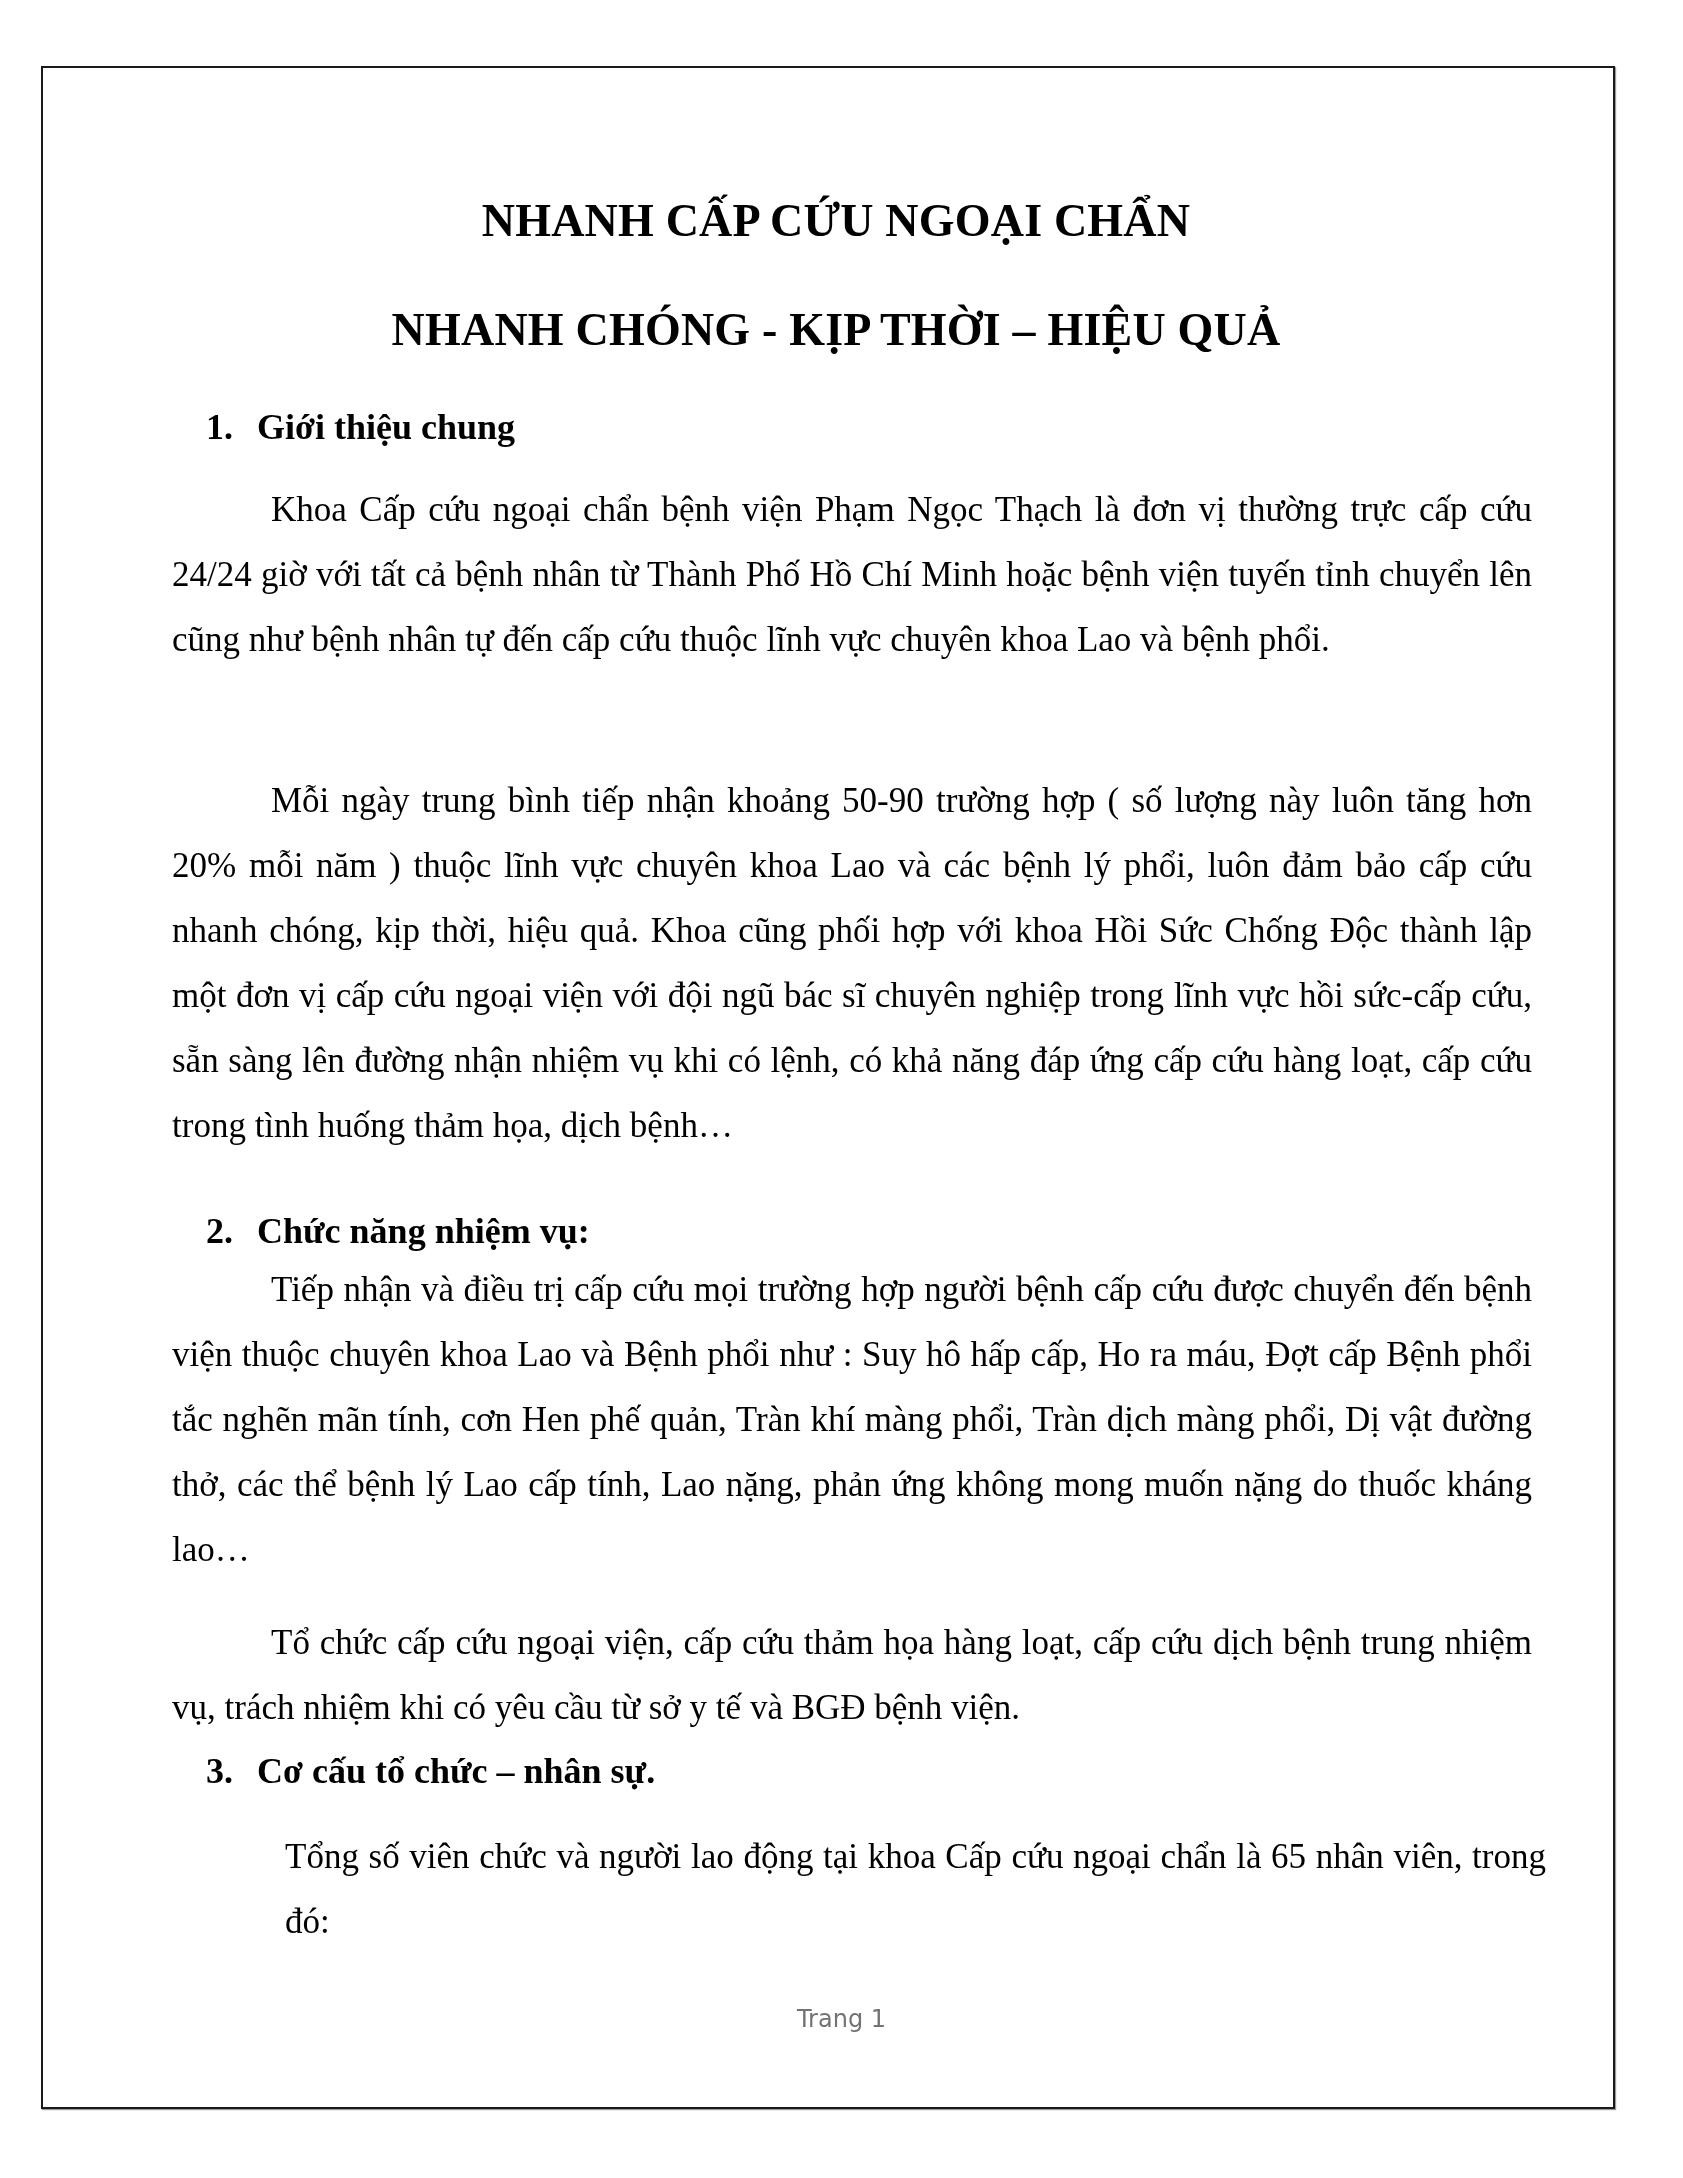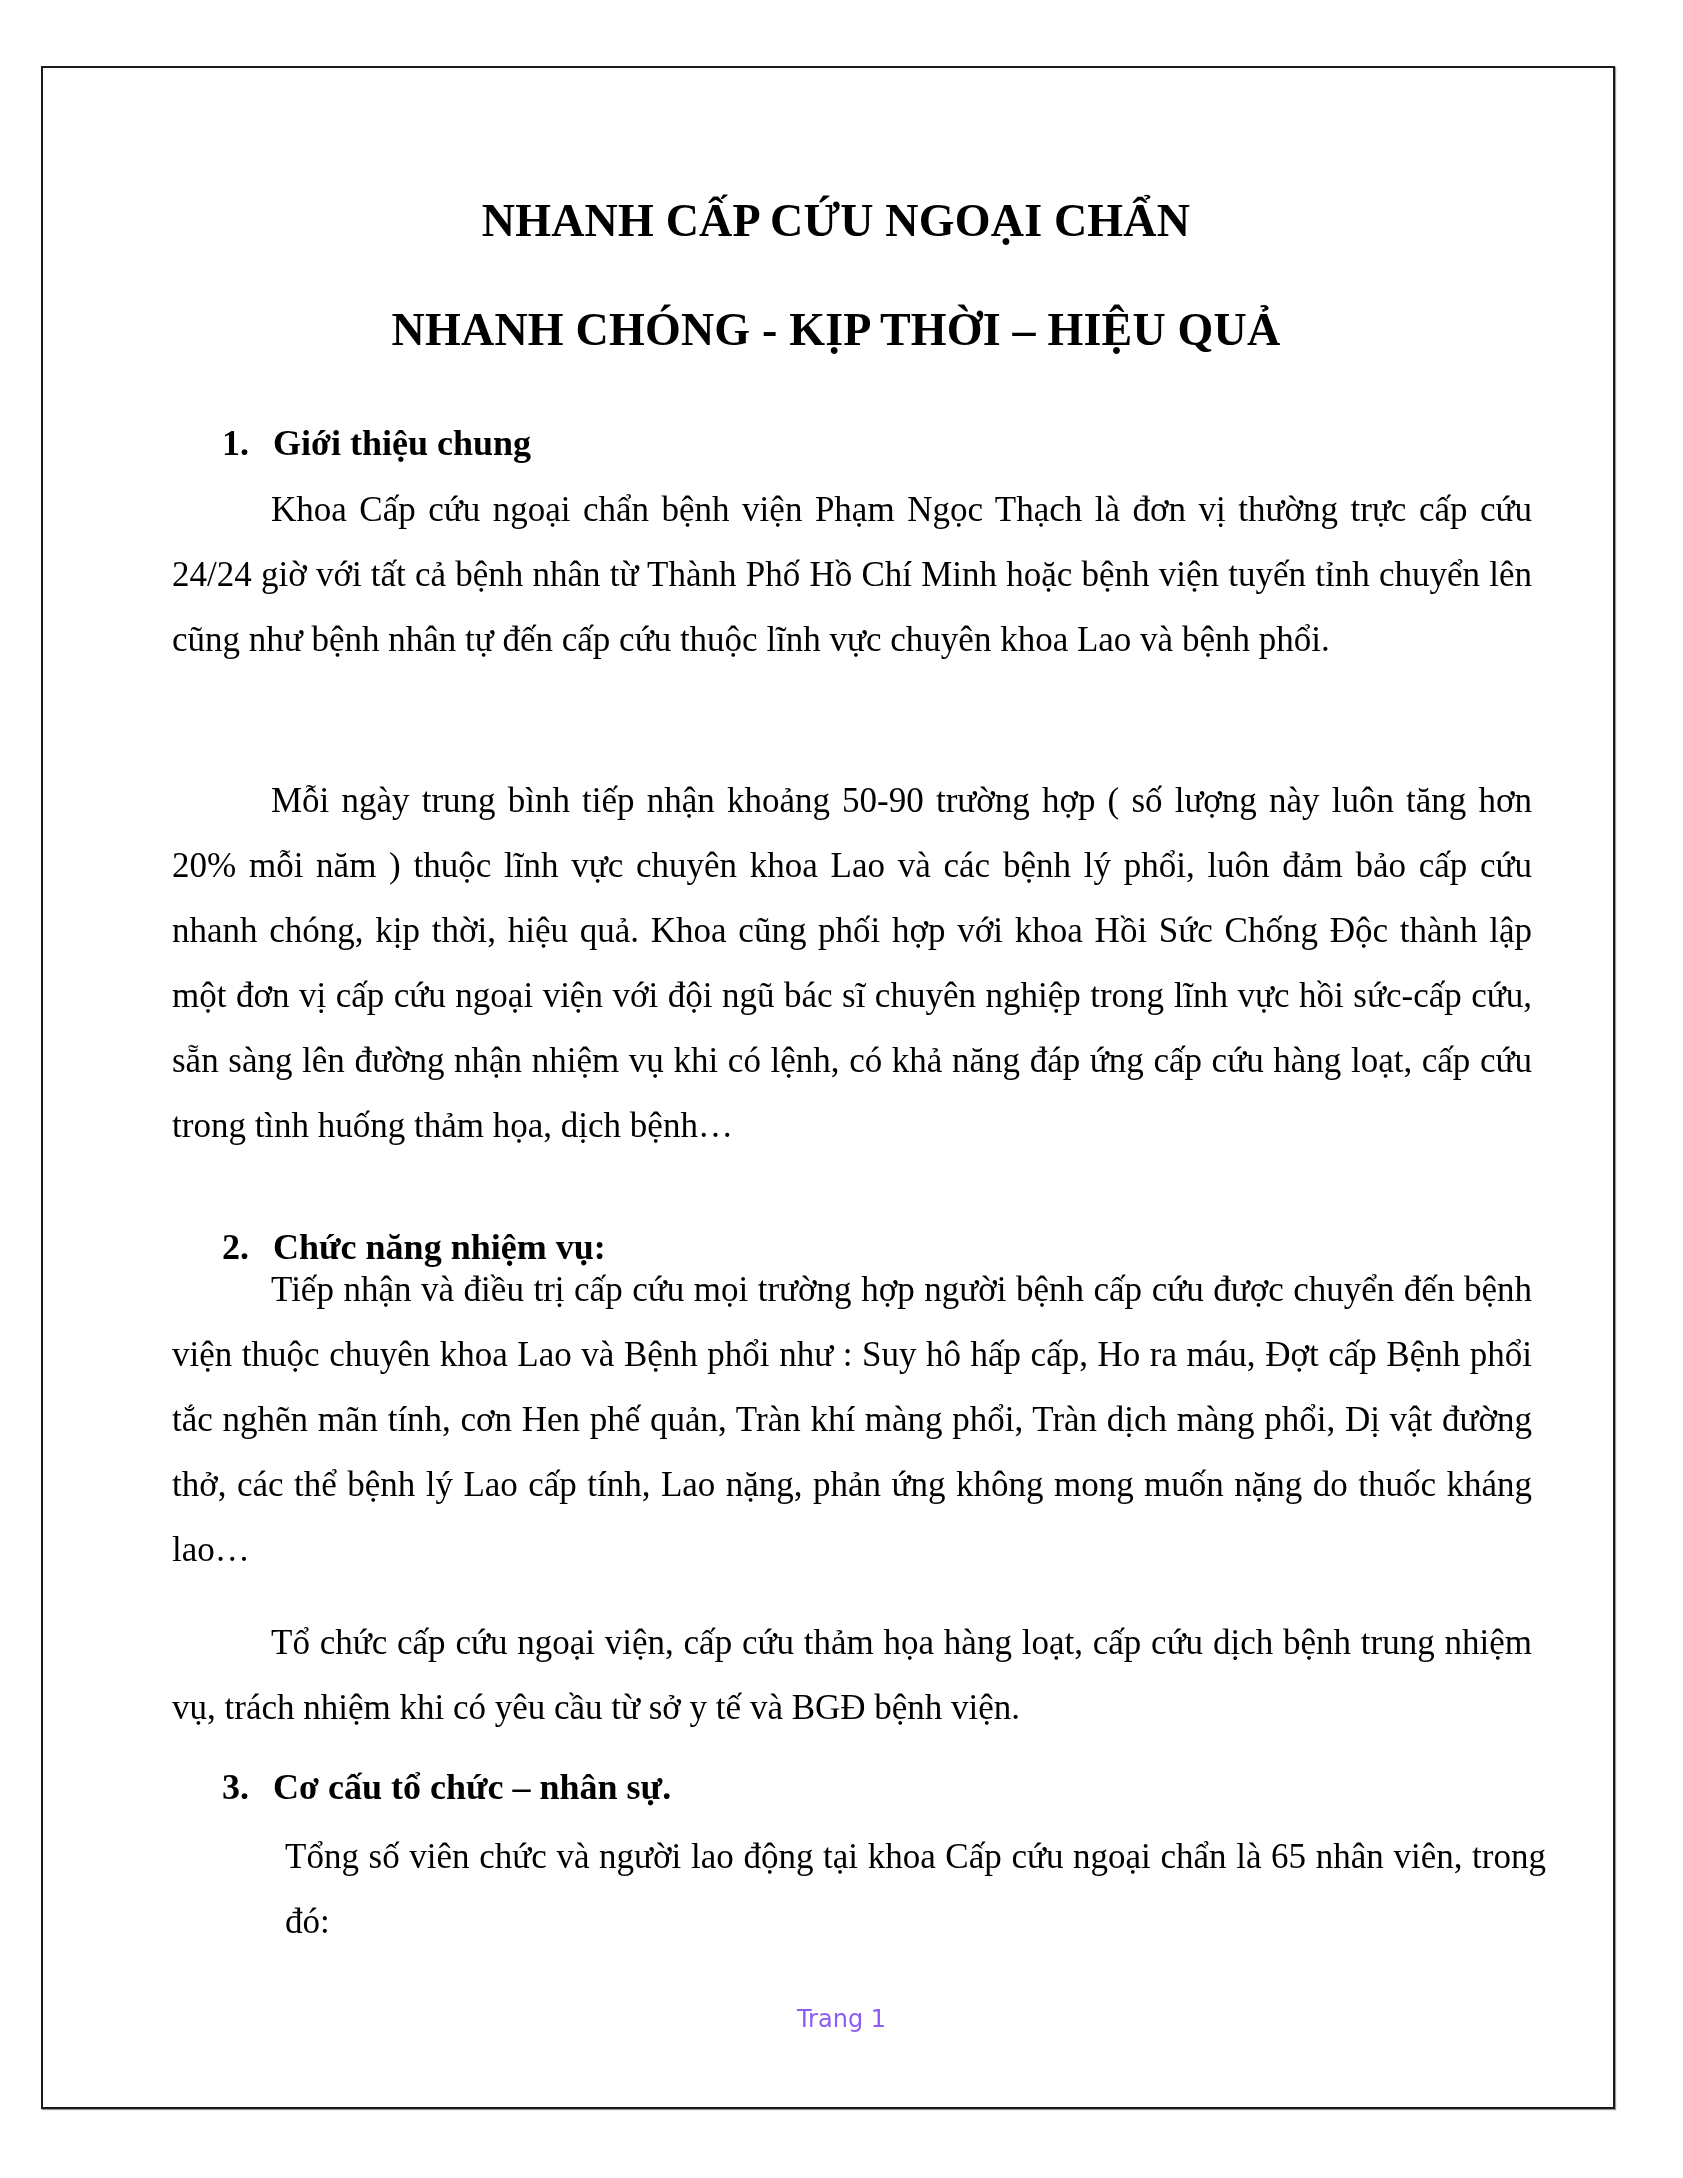--- a/index.html
+++ b/index.html
@@ -13,31 +13,31 @@
       position: absolute; left: 156px; top: 0; width: 1360px;
       font-family: "Liberation Serif", "DejaVu Serif", serif; color: #000;
     }
     .title {
       position: absolute; left: 0; width: 1360px; text-align: center;
       font-weight: bold; font-size: 46px; letter-spacing: 0.2px; margin: 0;
     }
     .t1 { top: 194px; }
     .t2 { top: 303px; }
     .heading {
-      position: absolute; left: 50px; font-weight: bold; font-size: 36px; margin: 16px;
+      position: absolute; left: 50px; font-weight: bold; font-size: 36px; margin: 0;
     }
     .heading .num { display: inline-block; width: 51px; }
     .para {
       position: absolute; left: 0; width: 1360px; font-size: 35px; line-height: 65px;
       text-align: justify; margin: 16px; text-indent: 99px;
     }
     .para.noindent-block { left: 113px; width: 1261px; text-indent: 0; }
     .footer {
       position: absolute; left: 0; width: 1683px; top: 2005px; text-align: center;
-      font-family: "DejaVu Sans", "Liberation Sans", sans-serif; font-size: 24px; color: #8b5cf6;
+      font-family: "DejaVu Sans", "Liberation Sans", sans-serif; font-size: 24px; color: #737373;
     }
   </style>
 </head>
 <body>
 
 <div class="page-border"></div>
 
 <div class="content">
   <h1 class="title t1">NHANH CẤP CỨU NGOẠI CHẨN</h1>
   <h2 class="title t2">NHANH CHÓNG  - KỊP THỜI – HIỆU QUẢ</h2>

